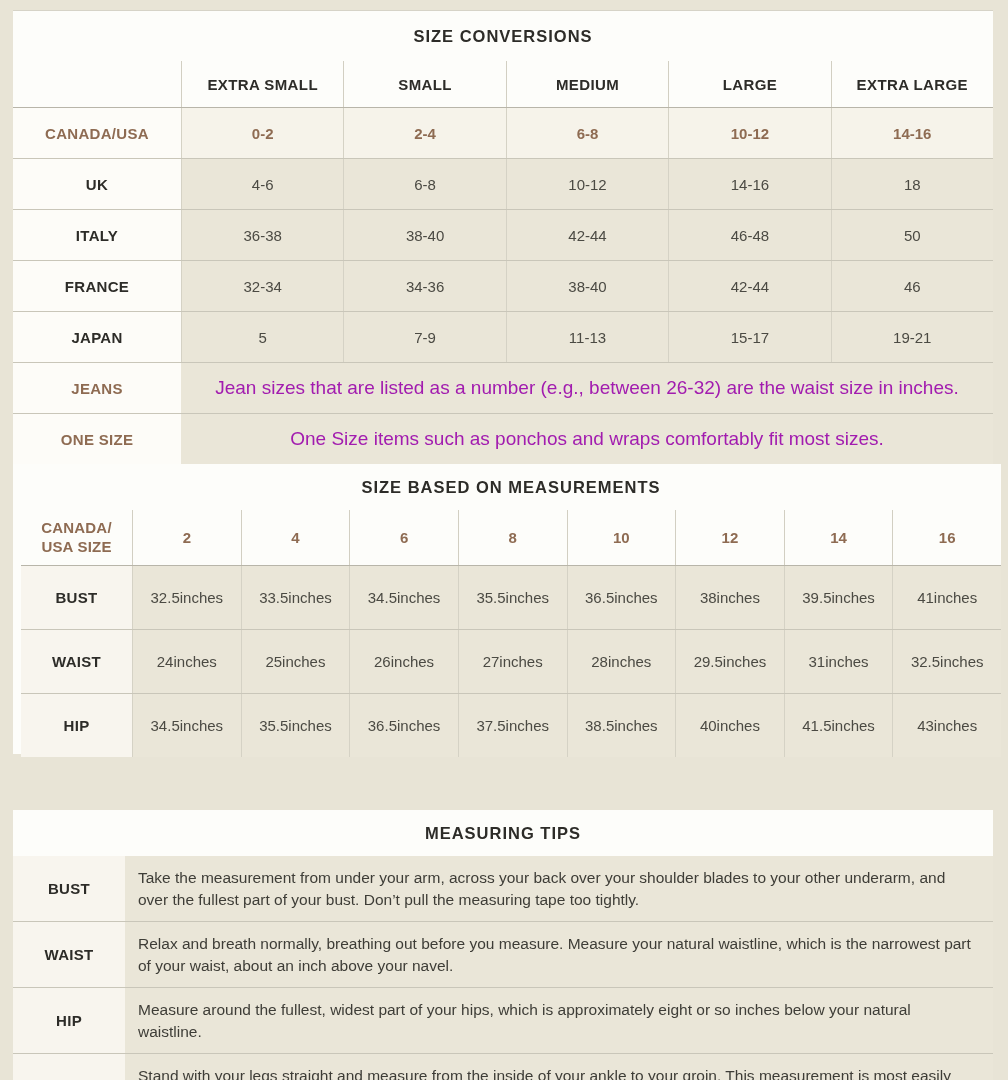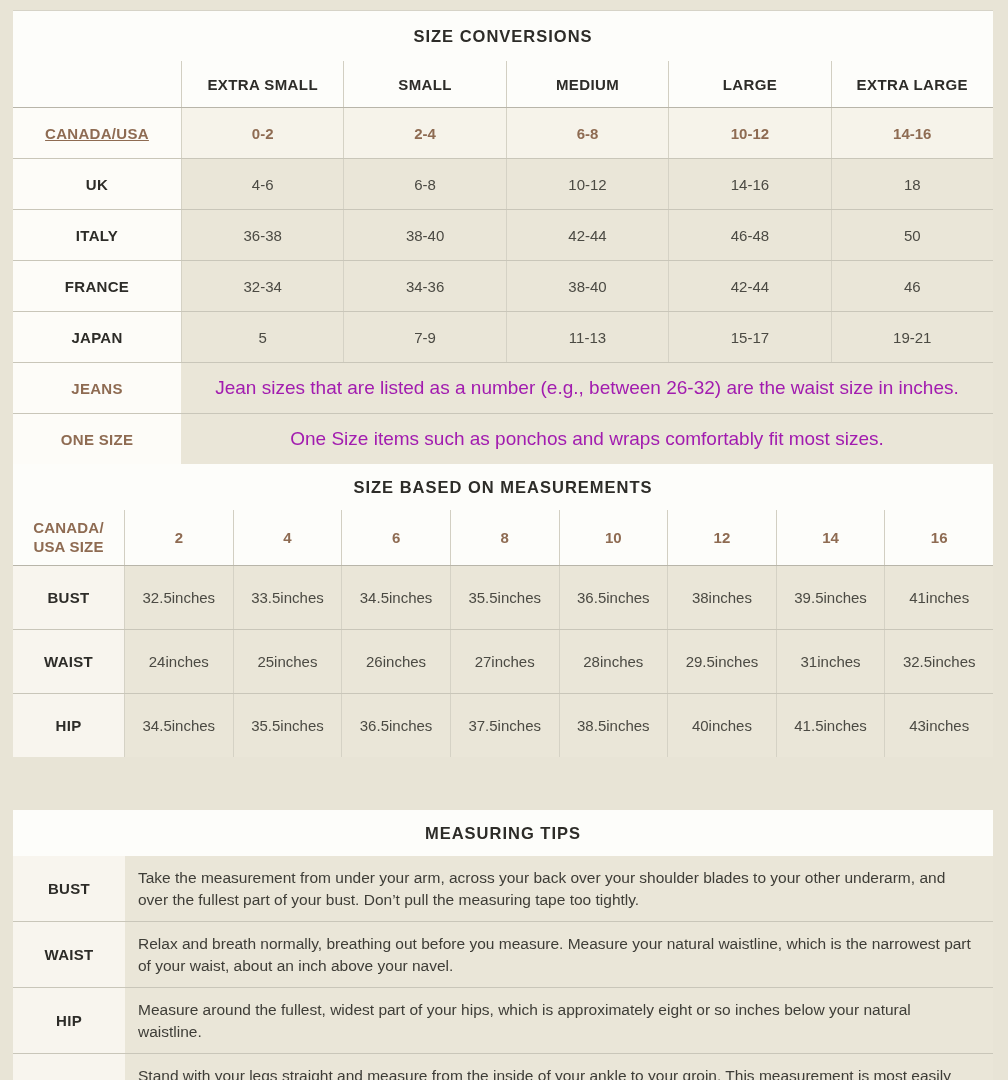--- a/index.html
+++ b/index.html
@@ -5,21 +5,21 @@
   html,body{margin:0;padding:0;}
   body{
     width:1008px;height:1080px;
     background:#e8e4d6;
     font-family:"Liberation Sans", sans-serif;
     position:relative;overflow:hidden;
     color:#2d2c28;
   }
   .panel{position:absolute;left:13px;width:980px;background:#fdfdfa;}
   #section-conversions{top:10px;height:446px;border-top:1px solid #d6d3c7;}
-  #section-measurements{top:464px;height:290px;}
+  #section-measurements{top:464px;height:290px;padding-left:8px;}
   #section-tips{top:762px;height:306px;margin-top:48px;}
 
   .sec-title{
     height:50px;display:flex;align-items:center;justify-content:center;
     font-weight:bold;font-size:16.5px;letter-spacing:1px;color:#2d2c28;
     background:#fdfdfa;
   }
   #section-measurements .sec-title,#section-tips .sec-title{height:46px;}
 
   
@@ -35,21 +35,21 @@
   .s1-row:last-child{border-bottom:none;}
   .s1-row .lcell{
     background:#fdfcf8;display:flex;align-items:center;justify-content:center;
     font-weight:bold;font-size:15px;letter-spacing:.3px;color:#2d2c28;
   }
   .s1-row .dcell{
     background:#eae6d8;display:flex;align-items:center;justify-content:center;
     font-size:15px;color:#4b4a43;border-left:1px solid #d5d2c5;
   }
   .s1-row.highlight .dcell{background:#f6f3ea;color:#8e6b52;font-weight:bold;}
-  .brown{color:#8e6b52 !important;text-decoration:underline;}
+  .brown{color:#8e6b52 !important;}
   .s1-note{display:grid;grid-template-columns:168px 1fr;height:50px;border-bottom:1px solid #c9c6b9;}
   .s1-note:last-child{border-bottom:none;}
   .s1-note .lcell{
     background:#fdfcf8;display:flex;align-items:center;justify-content:center;
     font-weight:bold;font-size:15px;letter-spacing:.3px;color:#8e6b52;
   }
   .s1-note .tcell{
     background:#eae6d8;display:flex;align-items:center;justify-content:center;
     font-size:19px;color:#a21caf;text-align:center;padding:0 8px;
   }

